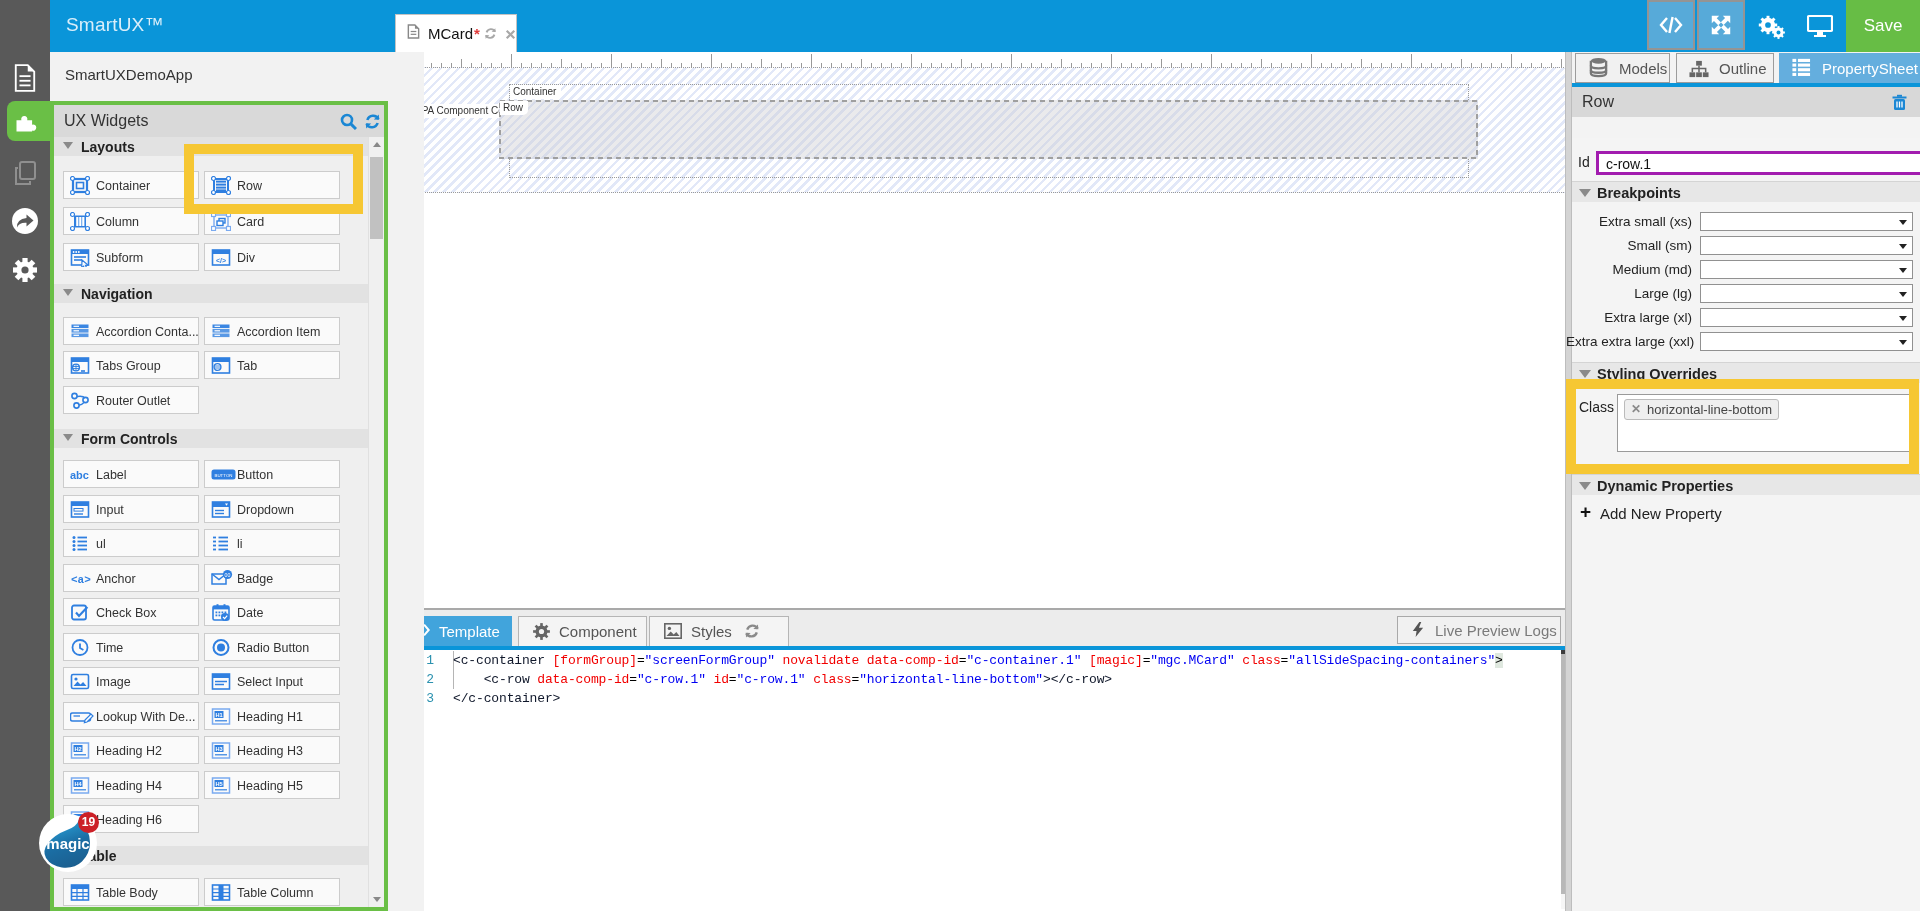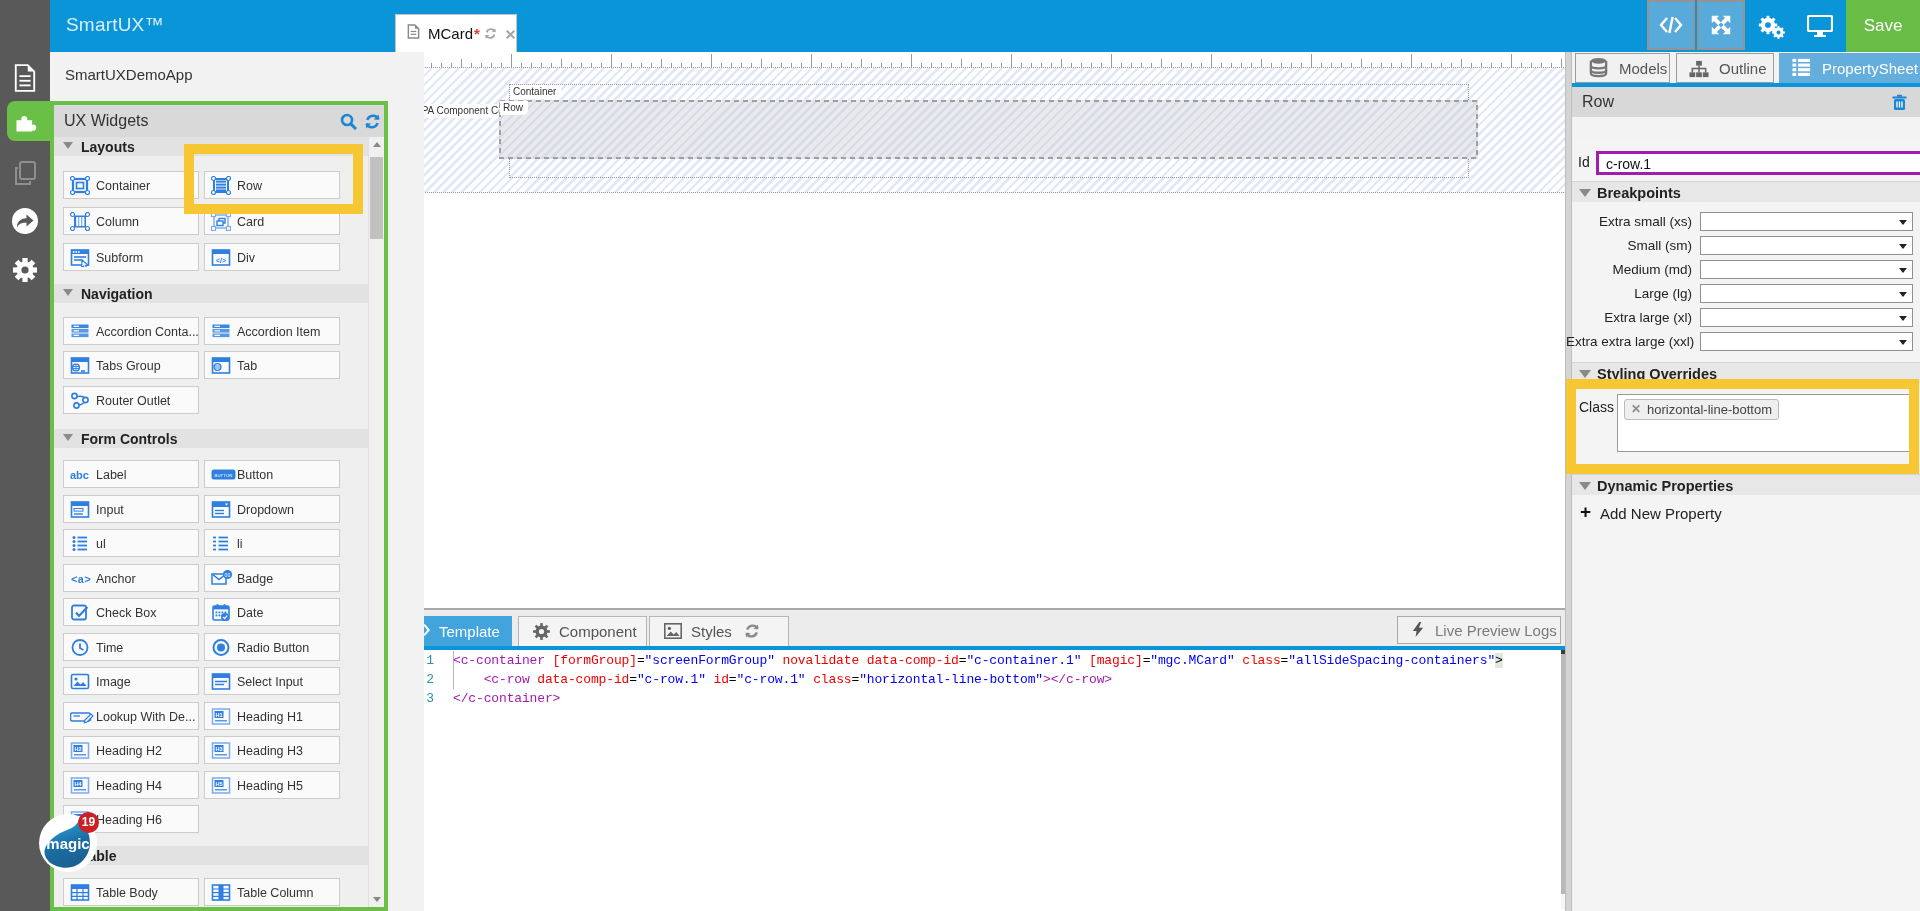--- a/index.html
+++ b/index.html
@@ -81,21 +81,21 @@
 #tab-template{left:9px;width:113px;background:#41a4dc;color:#fff;}
 #tab-component{left:128px;width:129px;background:#f4f4f4;border:1px solid #b5b5b5;border-bottom:none;color:#555;}
 #tab-styles{left:259px;width:140px;background:#f4f4f4;border:1px solid #b5b5b5;border-bottom:none;color:#555;}
 #tab-logs{position:absolute;left:1007px;top:6px;width:164px;height:28px;background:#f1f1f1;border:1px solid #a9a9a9;
  box-sizing:border-box;display:flex;align-items:center;font-size:15px;color:#7a7a7a;}
 #bluebar{position:absolute;left:0;top:36px;width:1175px;height:4px;background:#0a95d9;}
 #codearea{position:absolute;left:0;top:40px;width:1175px;height:261px;background:#fff;
  font-family:"Liberation Mono",monospace;font-size:13px;letter-spacing:-0.14px;line-height:19px;white-space:pre;}
 .lnum{position:absolute;width:30px;text-align:right;color:#2b91af;}
 .cline{position:absolute;left:63px;color:#000;}
-.ctag{color:#a21caf;}
+.ctag{color:#0f172a;}
 .cattr{color:#f20000;}
 .cval{color:#0000f2;}
 #codescroll{position:absolute;left:1171px;top:40px;width:6px;height:259px;background:#f6f6f6;}
 #codescroll .thumb{position:absolute;left:0px;top:4px;width:6px;height:240px;background:#b8b8b8;}
 #codescroll .cap{position:absolute;left:0px;top:0px;width:6px;height:4px;background:#3c3c3c;}
 #indentguide{position:absolute;left:63px;top:1px;width:1px;height:38px;background:#b5b5b5;}
 
 
 #midstrip{left:1565px;top:52px;width:7px;height:859px;background:#d4d4d4;border-left:1px solid #bdbdbd;border-right:1px solid #bdbdbd;box-sizing:border-box;}
 

